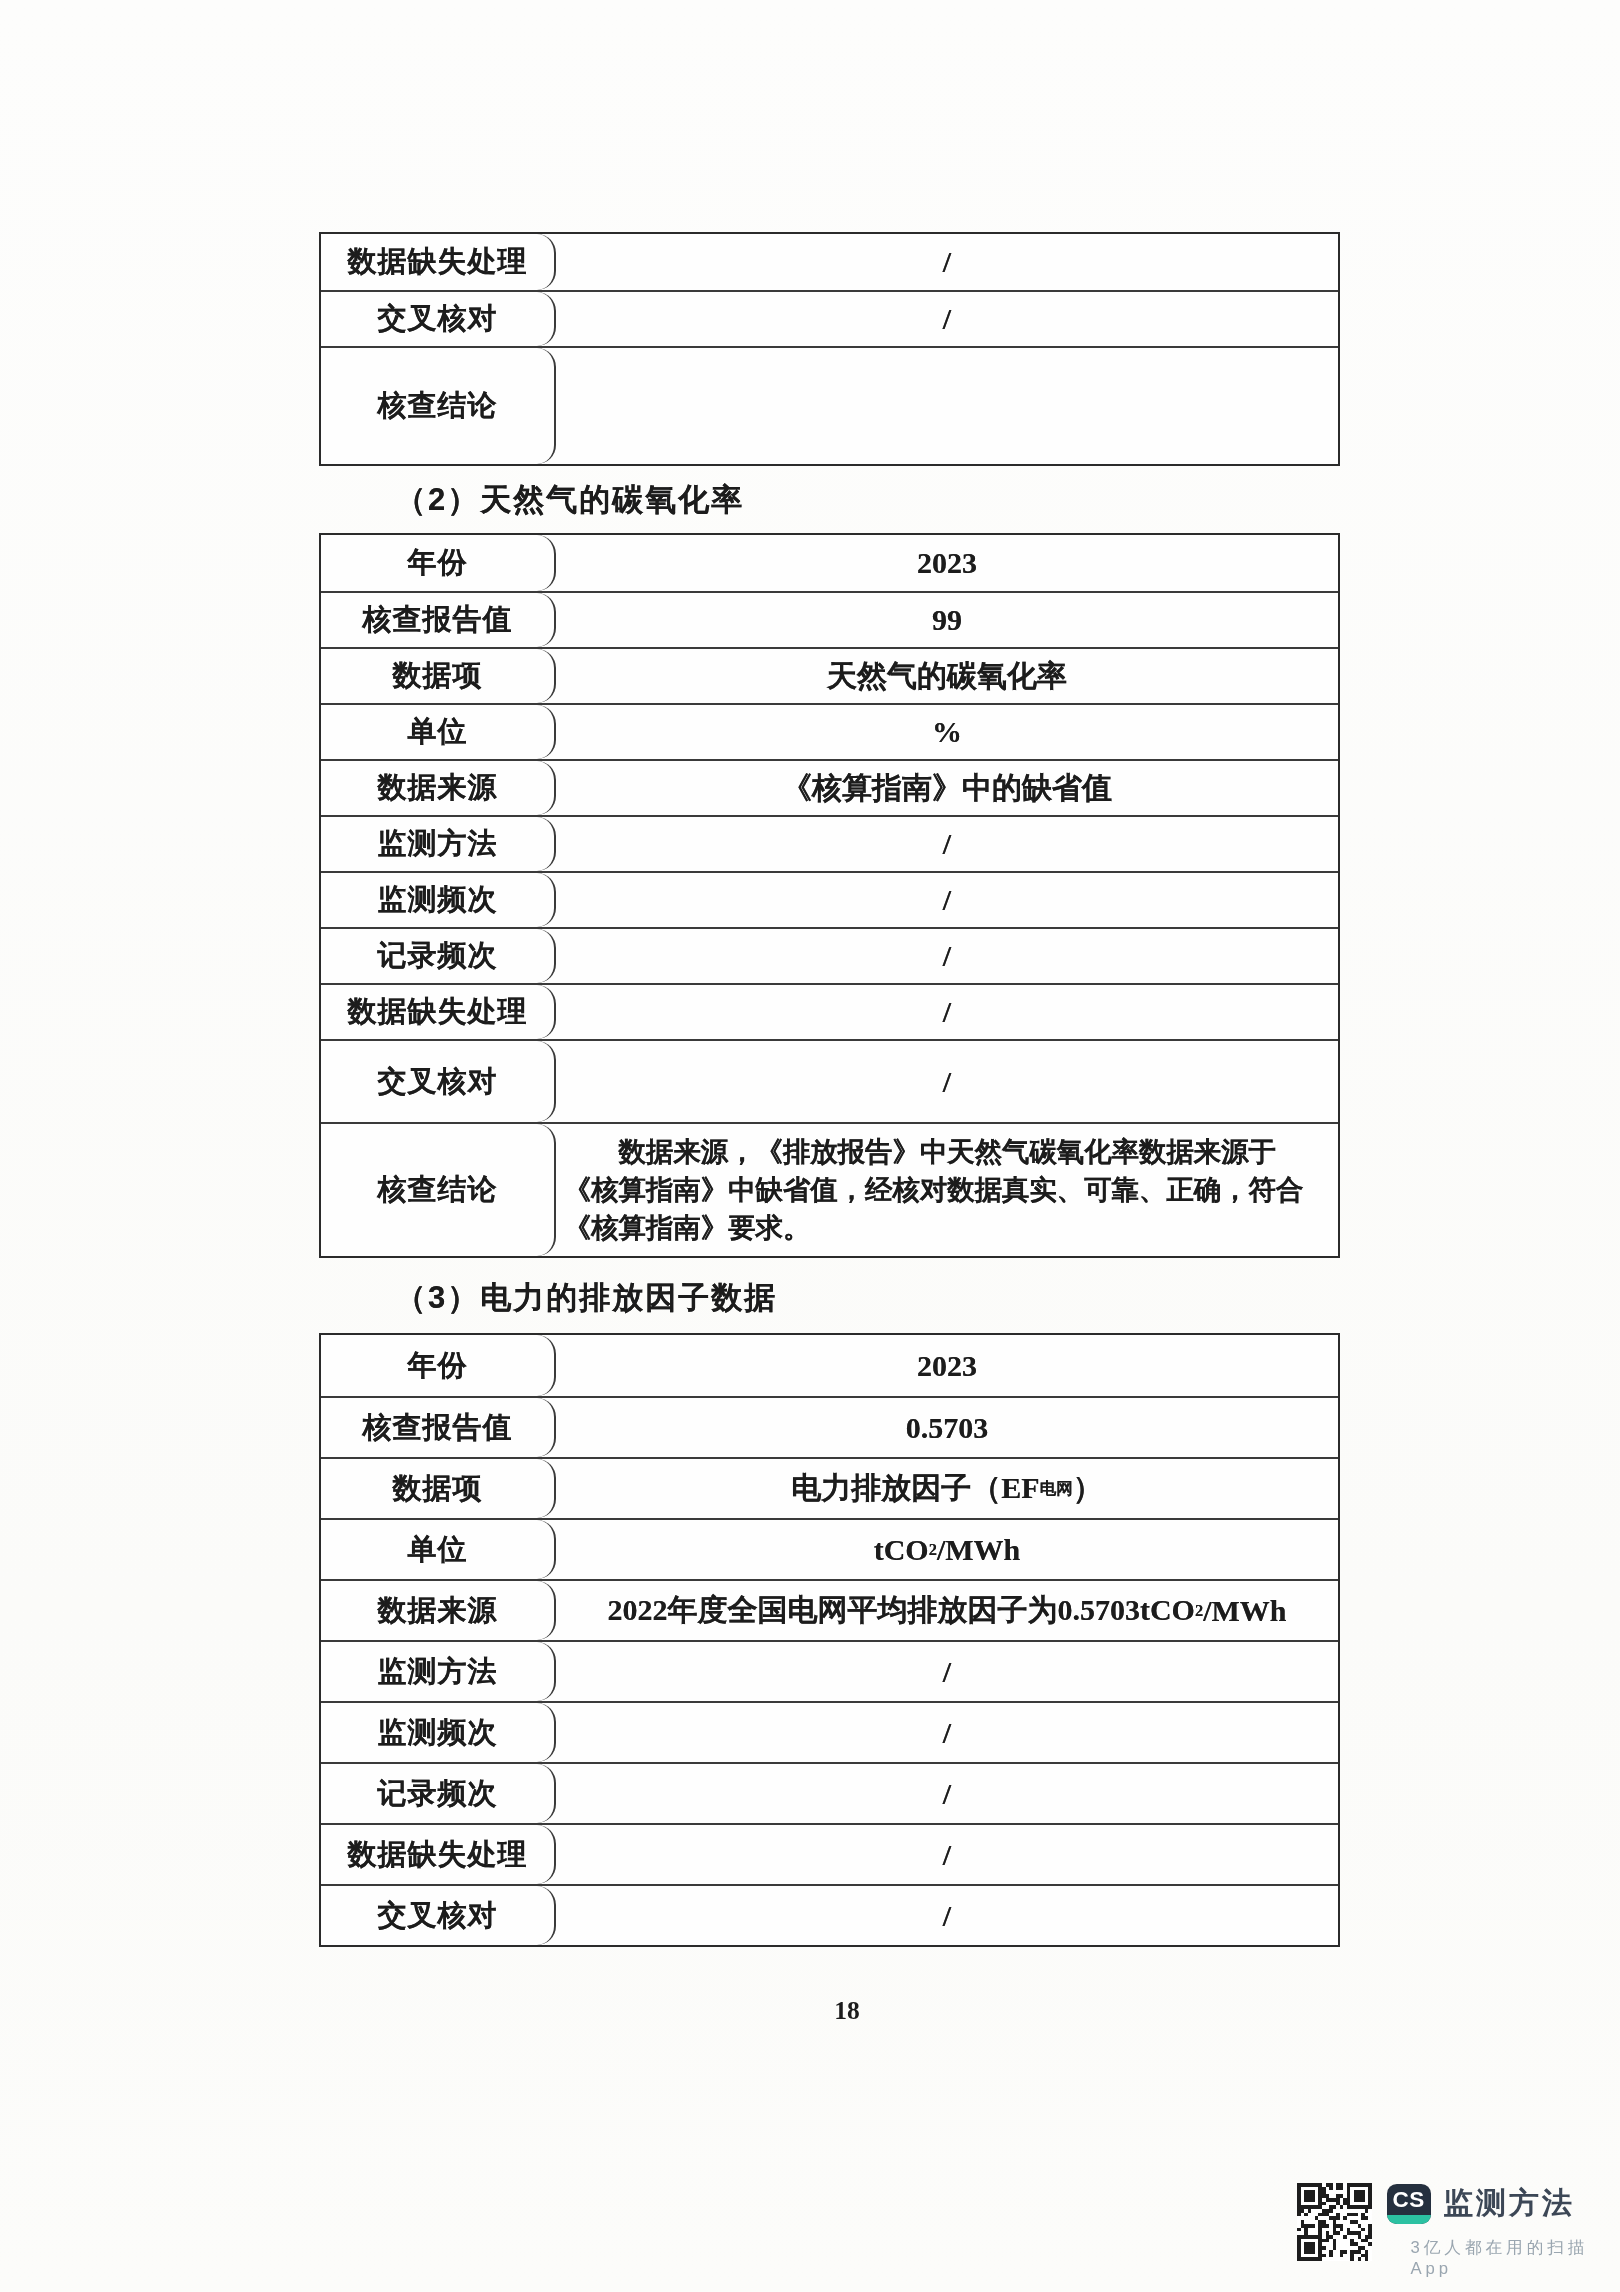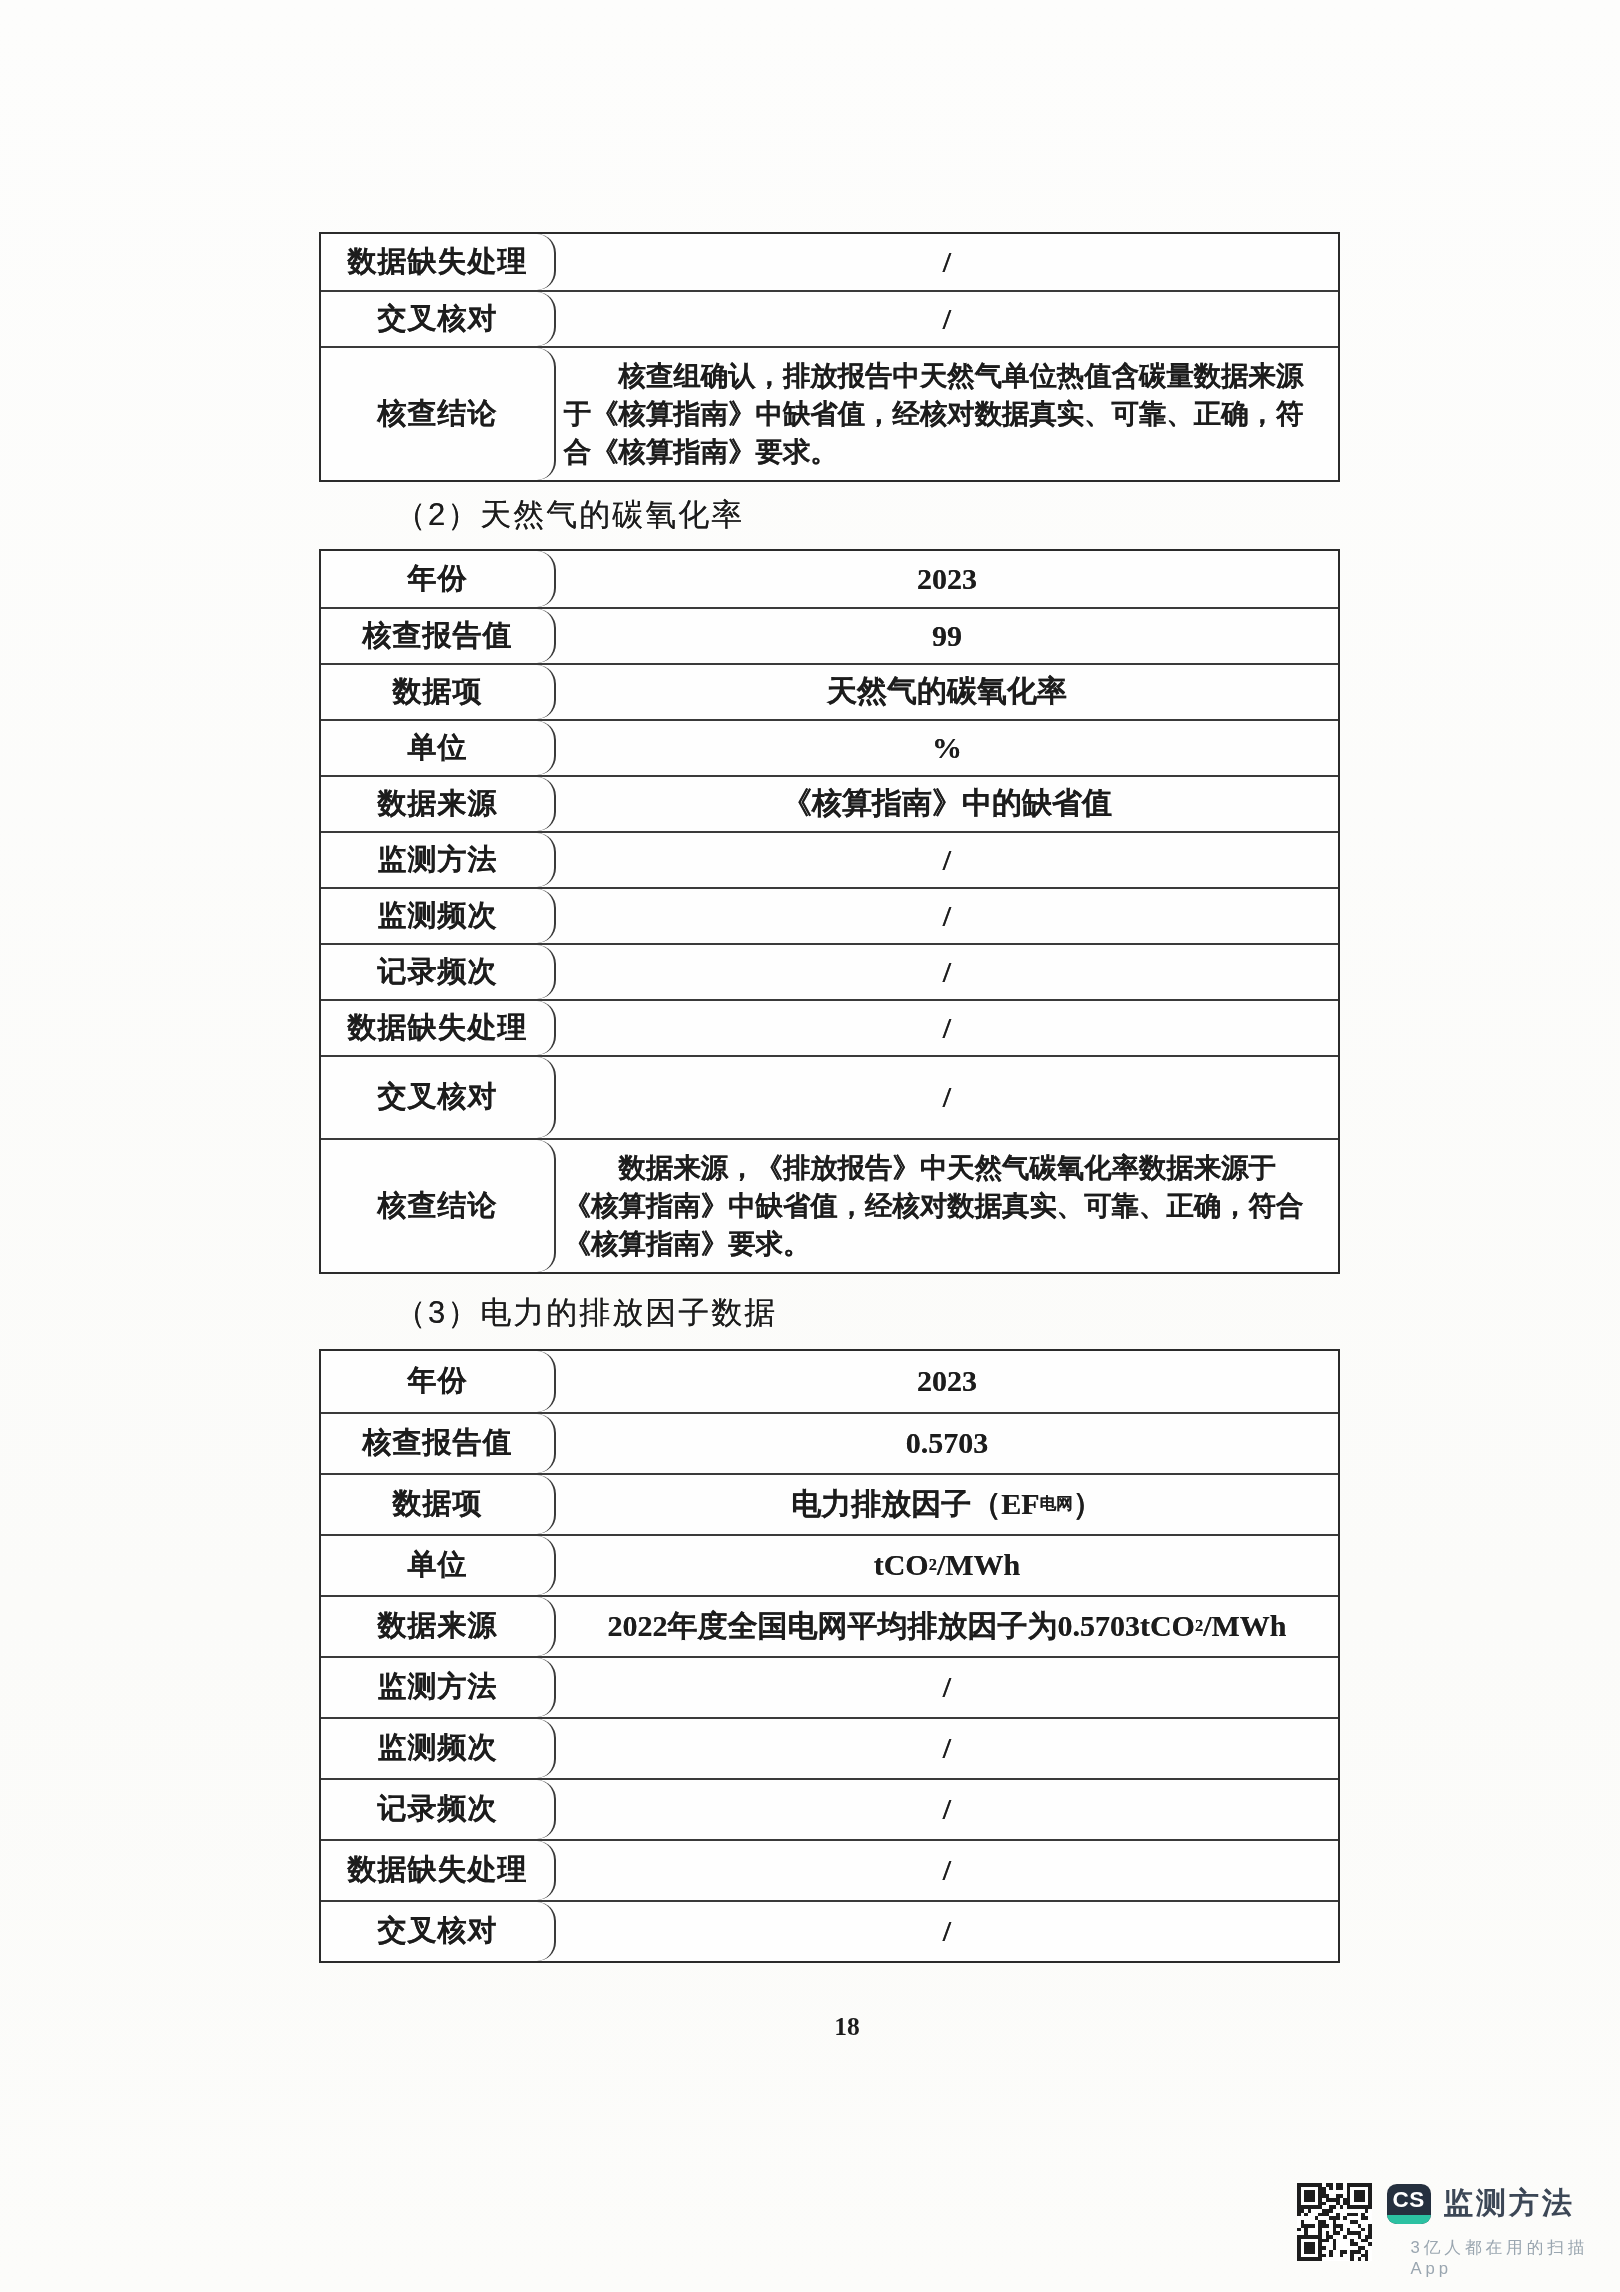--- a/index.html
+++ b/index.html
@@ -50,21 +50,21 @@
     text-align:left;
     text-indent:2em;
     font-family:"Liberation Sans","DejaVu Sans",sans-serif;
     font-size:27.4px; line-height:38px;
     padding:8.8px 9.8px 8.8px 7.8px;
   }
   .sub { font-size:0.55em; vertical-align:-0.35em; letter-spacing:0; }
   
   .heading {
     font-family:"Liberation Sans","DejaVu Sans",sans-serif;
-    font-weight:normal; font-size:31px; letter-spacing:2px;
+    font-weight:bold; font-size:31px; letter-spacing:2px;
     margin:12.7px 0 12.7px 76px;
     text-shadow:0 0 0.5px rgba(20,20,20,.8);
   }
   .heading.h3 { margin:18.6px 0 14.7px 76px; }
   
   .page-number {
     margin-top:49px; padding-left:35px;
     text-align:center;
     font-size:25.5px; font-weight:bold;
   }
@@ -120,21 +120,20 @@
         <div class="vrow">
           <div class="cell label">数据缺失处理</div>
           <div class="cell value">/</div>
         </div>
         <div class="vrow">
           <div class="cell label">交叉核对</div>
           <div class="cell value">/</div>
         </div>
         <div class="vrow row-long">
           <div class="cell label">核查结论</div>
-          <div class="cell value long">核查组确认，排放报告中天然气单位热值含碳量数据来源于《核算指南》中缺省值，经核对数据真实、可靠、正确，符合《核算指南》要求。</div>
         </div>
       </div>
 
     <div class="heading">（2）天然气的碳氧化率</div>
 
     <div class="vtable" data-table="table2">
         <div class="vrow">
           <div class="cell label">年份</div>
           <div class="cell value">2023</div>
         </div>

